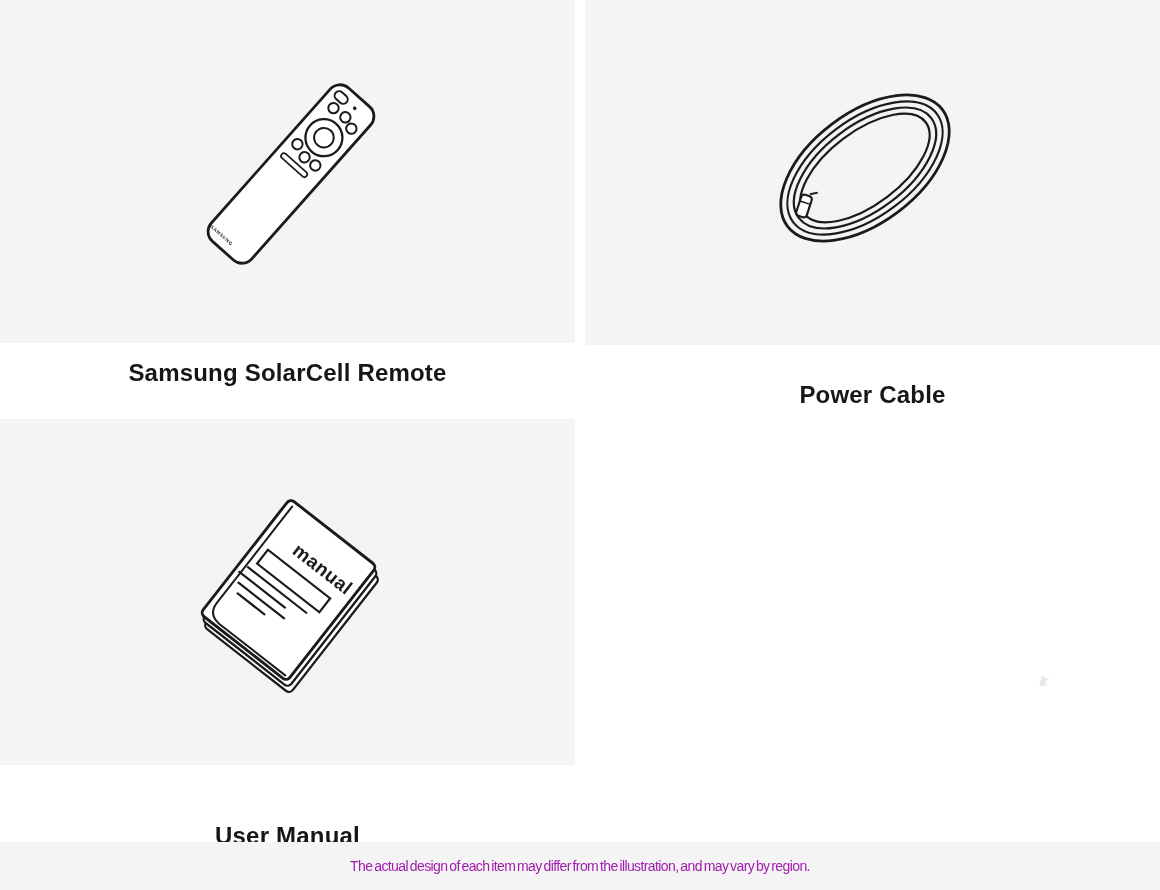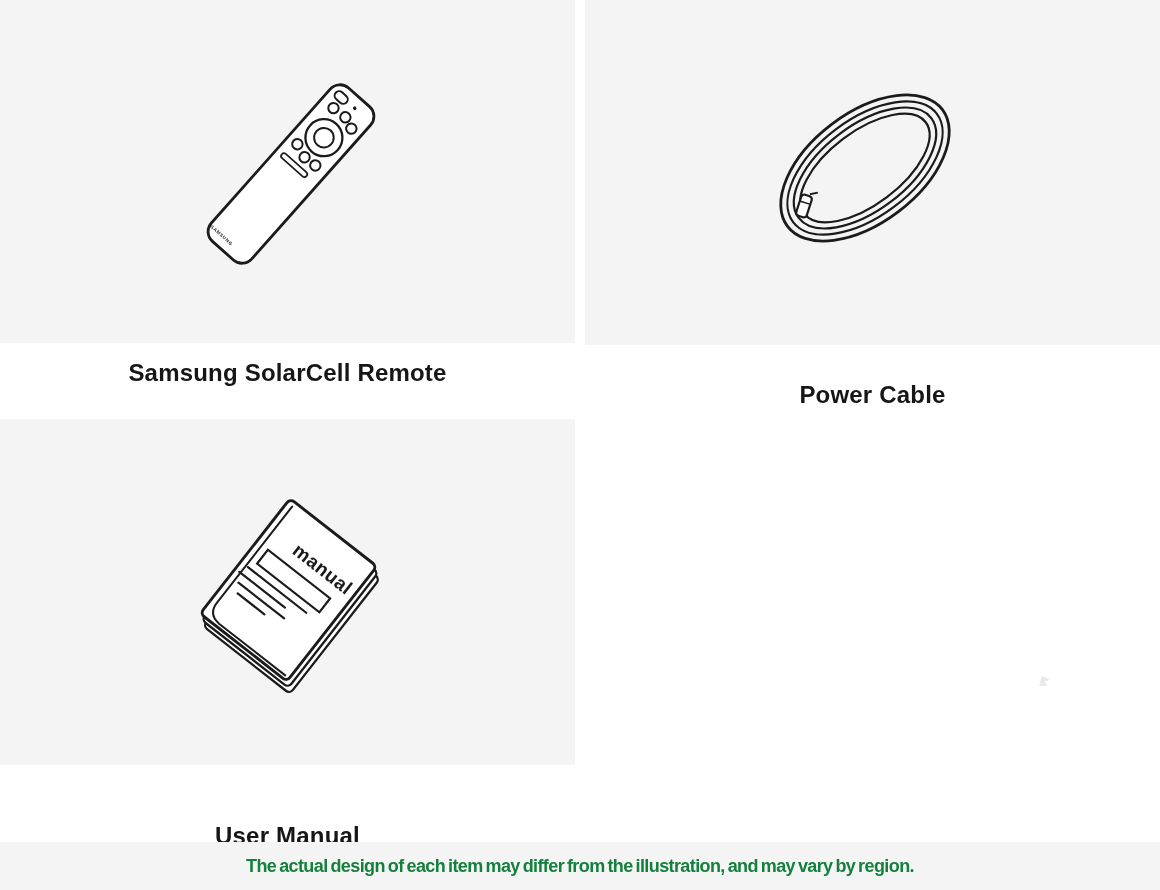--- a/index.html
+++ b/index.html
@@ -20,21 +20,21 @@
   }
   #caption-remote { left:0; top:359px; width:575px; }
   #caption-cable  { left:585px; top:381px; width:575px; }
   #caption-manual { left:0; top:778px; width:575px;margin-top:44px; }
   #footer {
     position:absolute; left:0; top:842px; width:1160px; height:48px;
     background:#f4f4f4;
     display:flex; align-items:center; justify-content:center;
   }
   #footer .note {
-    font-weight:700; font-size:18px; color:#15803d;
+    font-weight:400; font-size:14px; color:#a21caf;
     letter-spacing:-0.6px; word-spacing:-1.5px;
   }
   #artifact { position:absolute; left:1038px; top:675px; width:14px; height:13px; }
   .ill-text { font-family:"Liberation Sans", sans-serif; }
 </style>
 </head>
 <body>
 
 <div class="panel" id="panel-remote">
   <svg viewBox="0 0 575 343">

